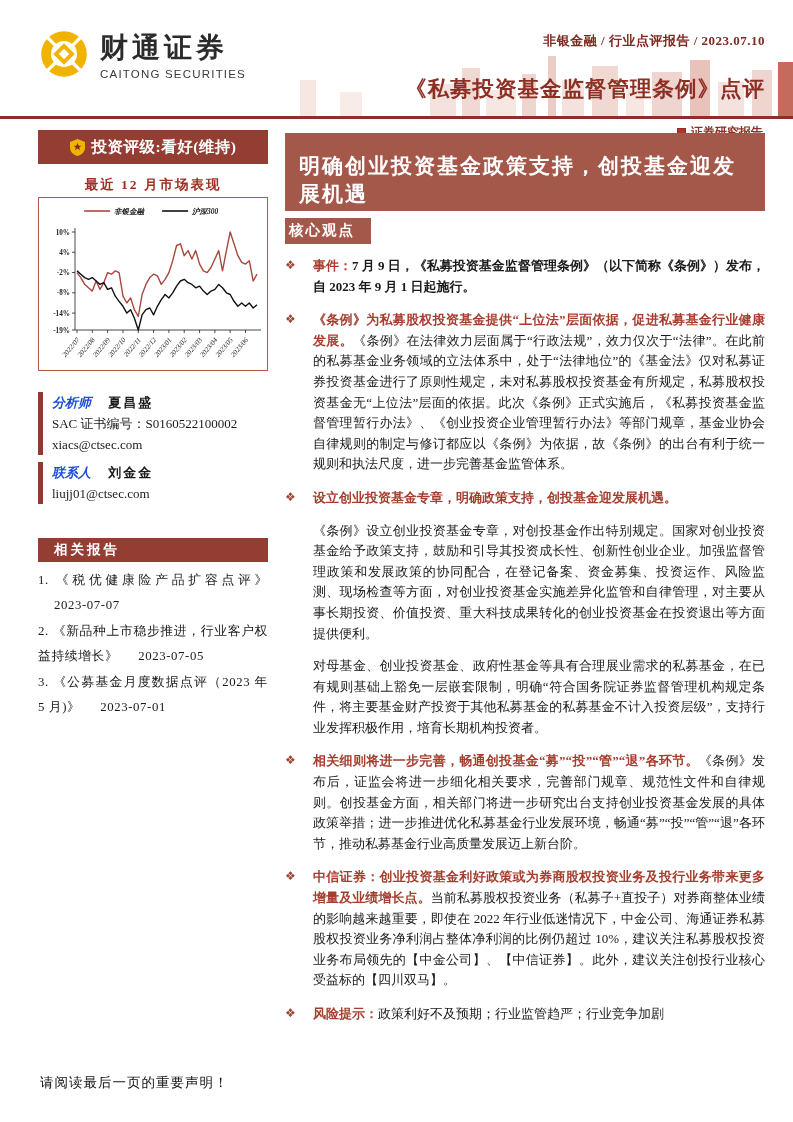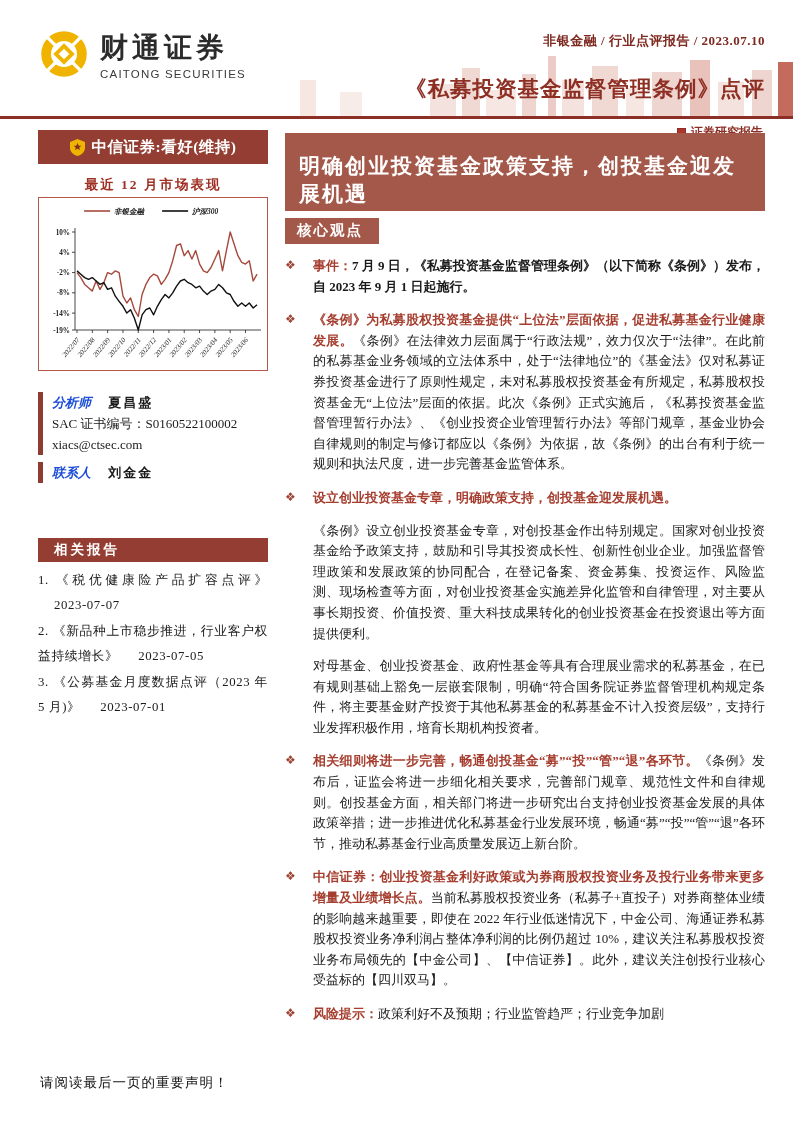--- a/index.html
+++ b/index.html
@@ -31,21 +31,21 @@
   .person .pname { font-weight:bold; letter-spacing:2px; }
   .analyst { top:262px; }
   .contact { top:332px; }
   .related-banner { position:absolute; left:0; top:408px; width:230px; height:24px; background:#943e33; color:#fff; font-weight:bold; font-size:13.5px; letter-spacing:3px; display:flex; align-items:center; padding-left:16px; }
   .related-list { position:absolute; left:0; top:438px; width:230px; font-size:12.8px; line-height:25px; text-align:justify; letter-spacing:0.6px; }
   .related-item { margin-bottom:1px; }
   .related-item .rd { margin-left:16px; white-space:nowrap; }
   
   .main { position:absolute; left:285px; top:133px; width:480px; }
   .headline { background:#a3584a; color:#fff; font-weight:bold; font-size:21px; line-height:28px; letter-spacing:2px; padding:19px 14px 3px 14px; }
-  .section-label { display:inline-block; margin-top:7px; background:#a3584a; color:#fff; font-weight:bold; font-size:14.5px; letter-spacing:2px; padding:3px 16px 4px 12px; }
+  .section-label { display:inline-block; margin-top:7px; background:#a3584a; color:#fff; font-weight:bold; font-size:14.5px; letter-spacing:2px; padding:3px 16px 4px 4px; }
   .bullets { margin-top:12px; }
   .bullet { display:flex; margin-bottom:13px; }
   .bullet .mk { width:28px; flex:0 0 28px; color:#9e4434; font-size:12px; padding-top:2px; font-family:"DejaVu Sans",sans-serif; }
   .bullet .bc { flex:1; font-size:13px; line-height:20.6px; text-align:justify; }
   .lead { color:#a63e2f; font-weight:bold; }
   .bbold { font-weight:bold; }
   .bc p.detached { margin-top:12px; }
   
   .footer { position:absolute; left:40px; top:1074px; font-size:13.5px; color:#111; letter-spacing:1px; }
   svg text { font-family:"Liberation Serif","DejaVu Serif",serif; }
@@ -97,21 +97,21 @@
     <span class="sq"></span>
     <span>证券研究报告</span>
   </div>
 
   <div class="sidebar">
     <div class="rating-banner">
       <svg width="15" height="17" viewBox="0 0 16 18">
         <path d="M8 0 L16 3 V9 C16 14 12 17 8 18 C4 17 0 14 0 9 V3 Z" fill="#f0b400"></path>
         <path d="M8 4 L9.2 7 L12.2 7 L9.8 8.9 L10.7 12 L8 10.1 L5.3 12 L6.2 8.9 L3.8 7 L6.8 7 Z" fill="#7c2d22"></path>
       </svg>
-      <span>中信证券:看好(维持)</span>
+      <span>投资评级:看好(维持)</span>
     </div>
     <div class="chart-title">最近 12 月市场表现</div>
     <div class="chart-box">
       <svg id="chartSvg" width="228" height="172" viewBox="0 0 228 172">
           <line x1="45.099999999999994" y1="13" x2="71.1" y2="13" stroke="#a6493c" stroke-width="1.6"></line>
           <text x="75.1" y="16" font-size="7.5" fill="#222" font-weight="bold" font-style="italic">非银金融</text>
           <line x1="123.1" y1="13" x2="149.1" y2="13" stroke="#111111" stroke-width="1.6"></line>
           <text x="153.1" y="16" font-size="7.5" fill="#222" font-weight="bold" font-style="italic">沪深300</text>
           <line x1="36" y1="30" x2="36" y2="132" stroke="#333" stroke-width="0.9"></line>
           <line x1="36" y1="132" x2="222" y2="132" stroke="#333" stroke-width="0.9"></line>
@@ -163,20 +163,21 @@
       </div>
       <div class="pline">SAC 证书编号：S0160522100002</div>
       <div class="pline">xiacs@ctsec.com</div>
     </div>
 
     <div class="person contact">
       <div>
         <span class="role">联系人</span>
         <span class="pname">刘金金</span>
       </div>
+      <div class="pline">liujj01@ctsec.com</div>
     </div>
 
     <div class="related-banner">相关报告</div>
     <div class="related-list">
       <div class="related-item">
         <span>1.</span>
         <span>《税优健康险产品扩容点评》</span>
         <span class="rd">2023-07-07</span>
       </div>
       <div class="related-item">

